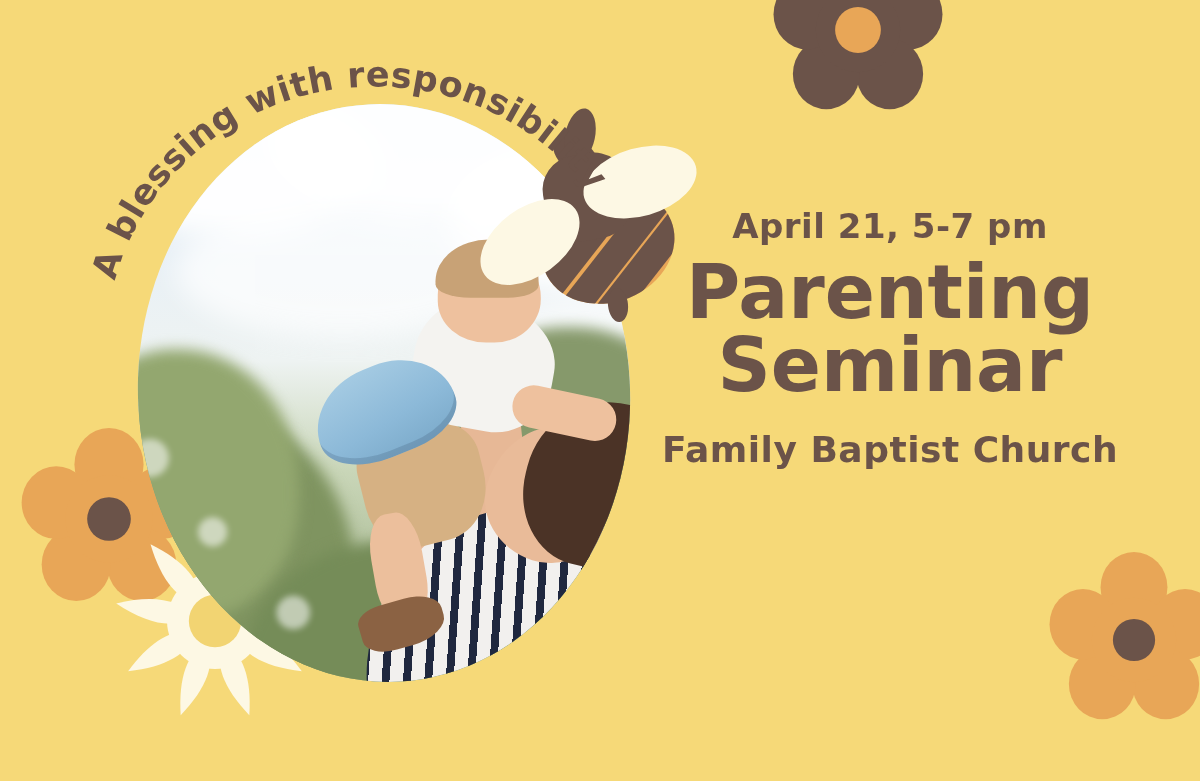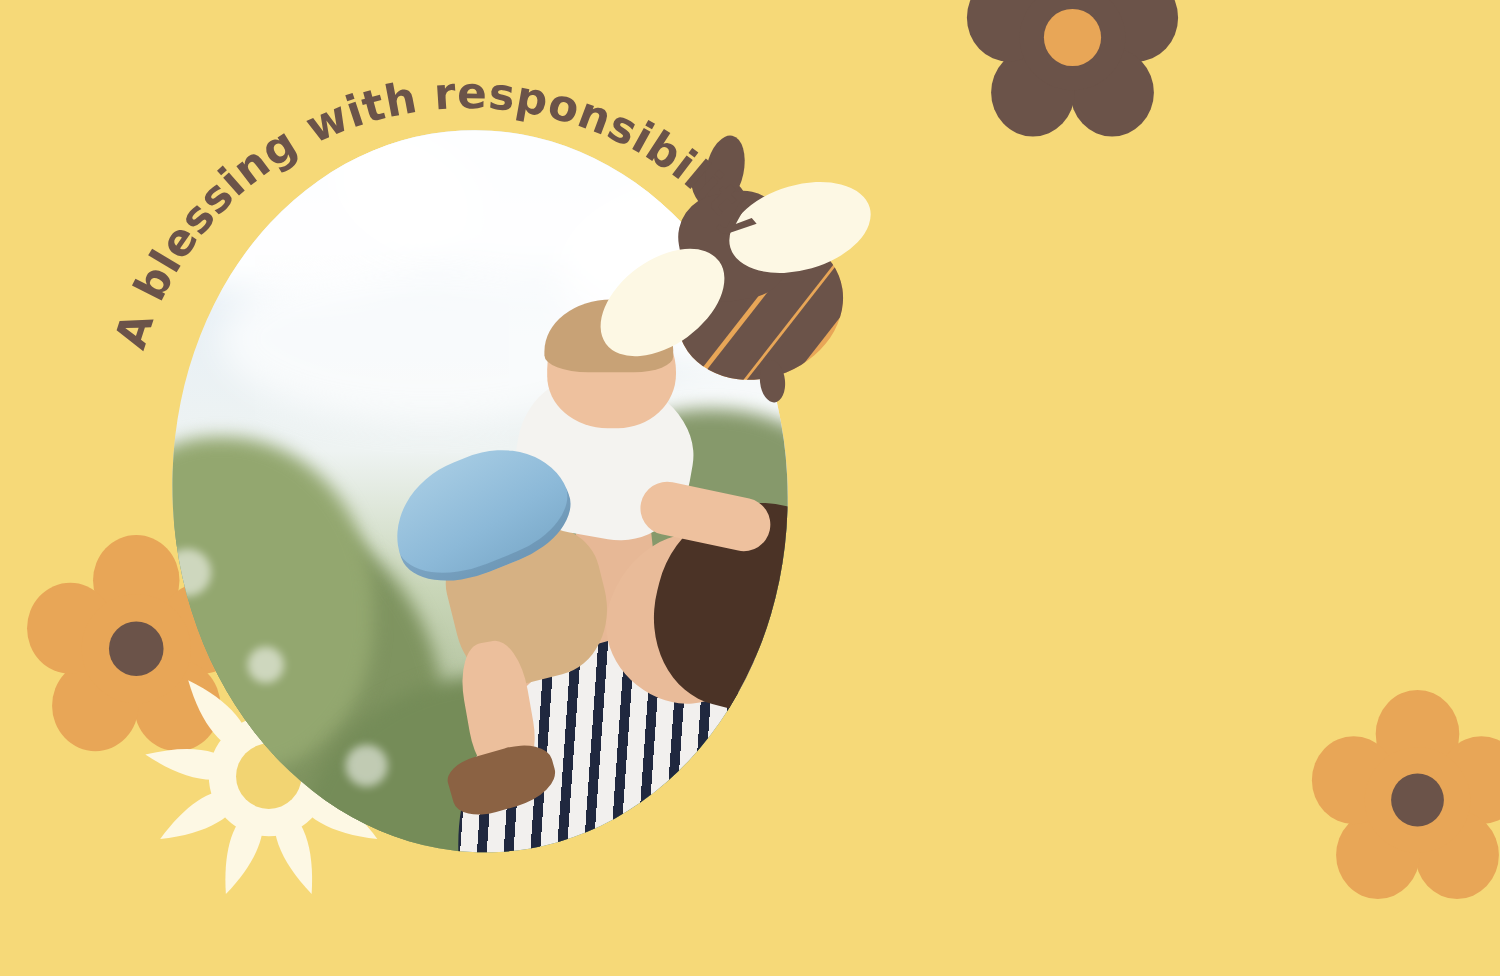--- a/index.html
+++ b/index.html
@@ -392,14 +392,22 @@
 
   <svg id="arc-text" viewBox="0 0 600 300">
     <defs>
       <path id="arcPath" d="M 52,272 A 268,258 0 0 1 556,210" fill="none"></path>
     </defs>
     <text>
       <textPath href="#arcPath" startOffset="2%">A blessing with responsibility</textPath>
     </text>
   </svg>
 
+  <div id="text-block">
+    <p id="event-date">April 21, 5-7 pm</p>
+    <h1 id="event-title">
+      <span class="line">Parenting</span>
+      <span class="line">Seminar</span>
+    </h1>
+    <p id="event-venue">Family Baptist Church</p>
+  </div>
 
 </div>
 
 </body></html>

